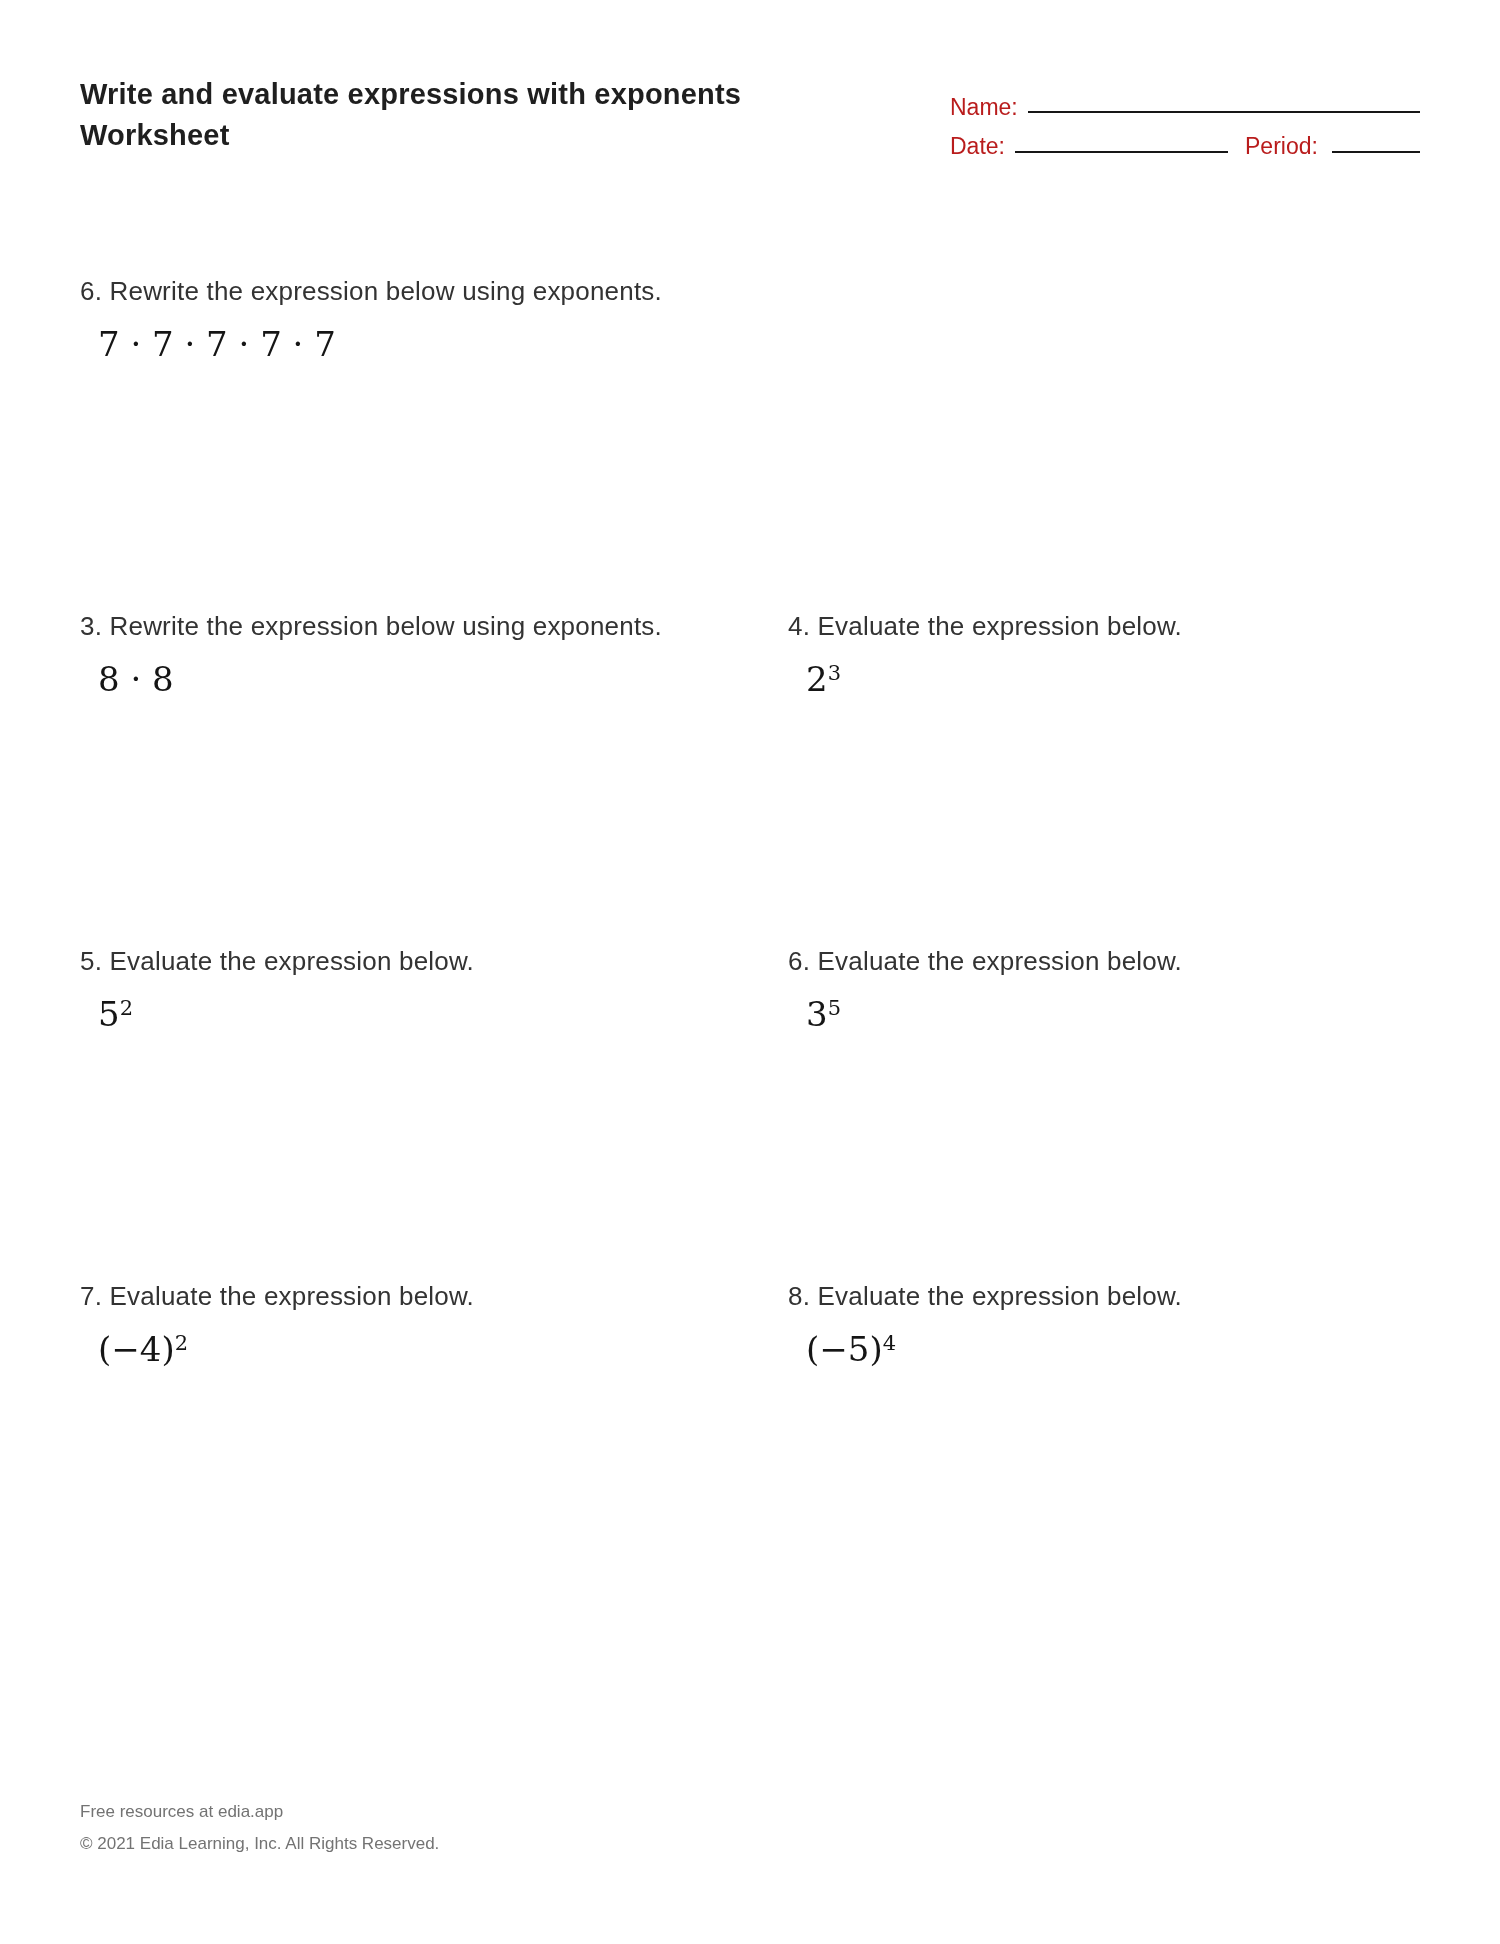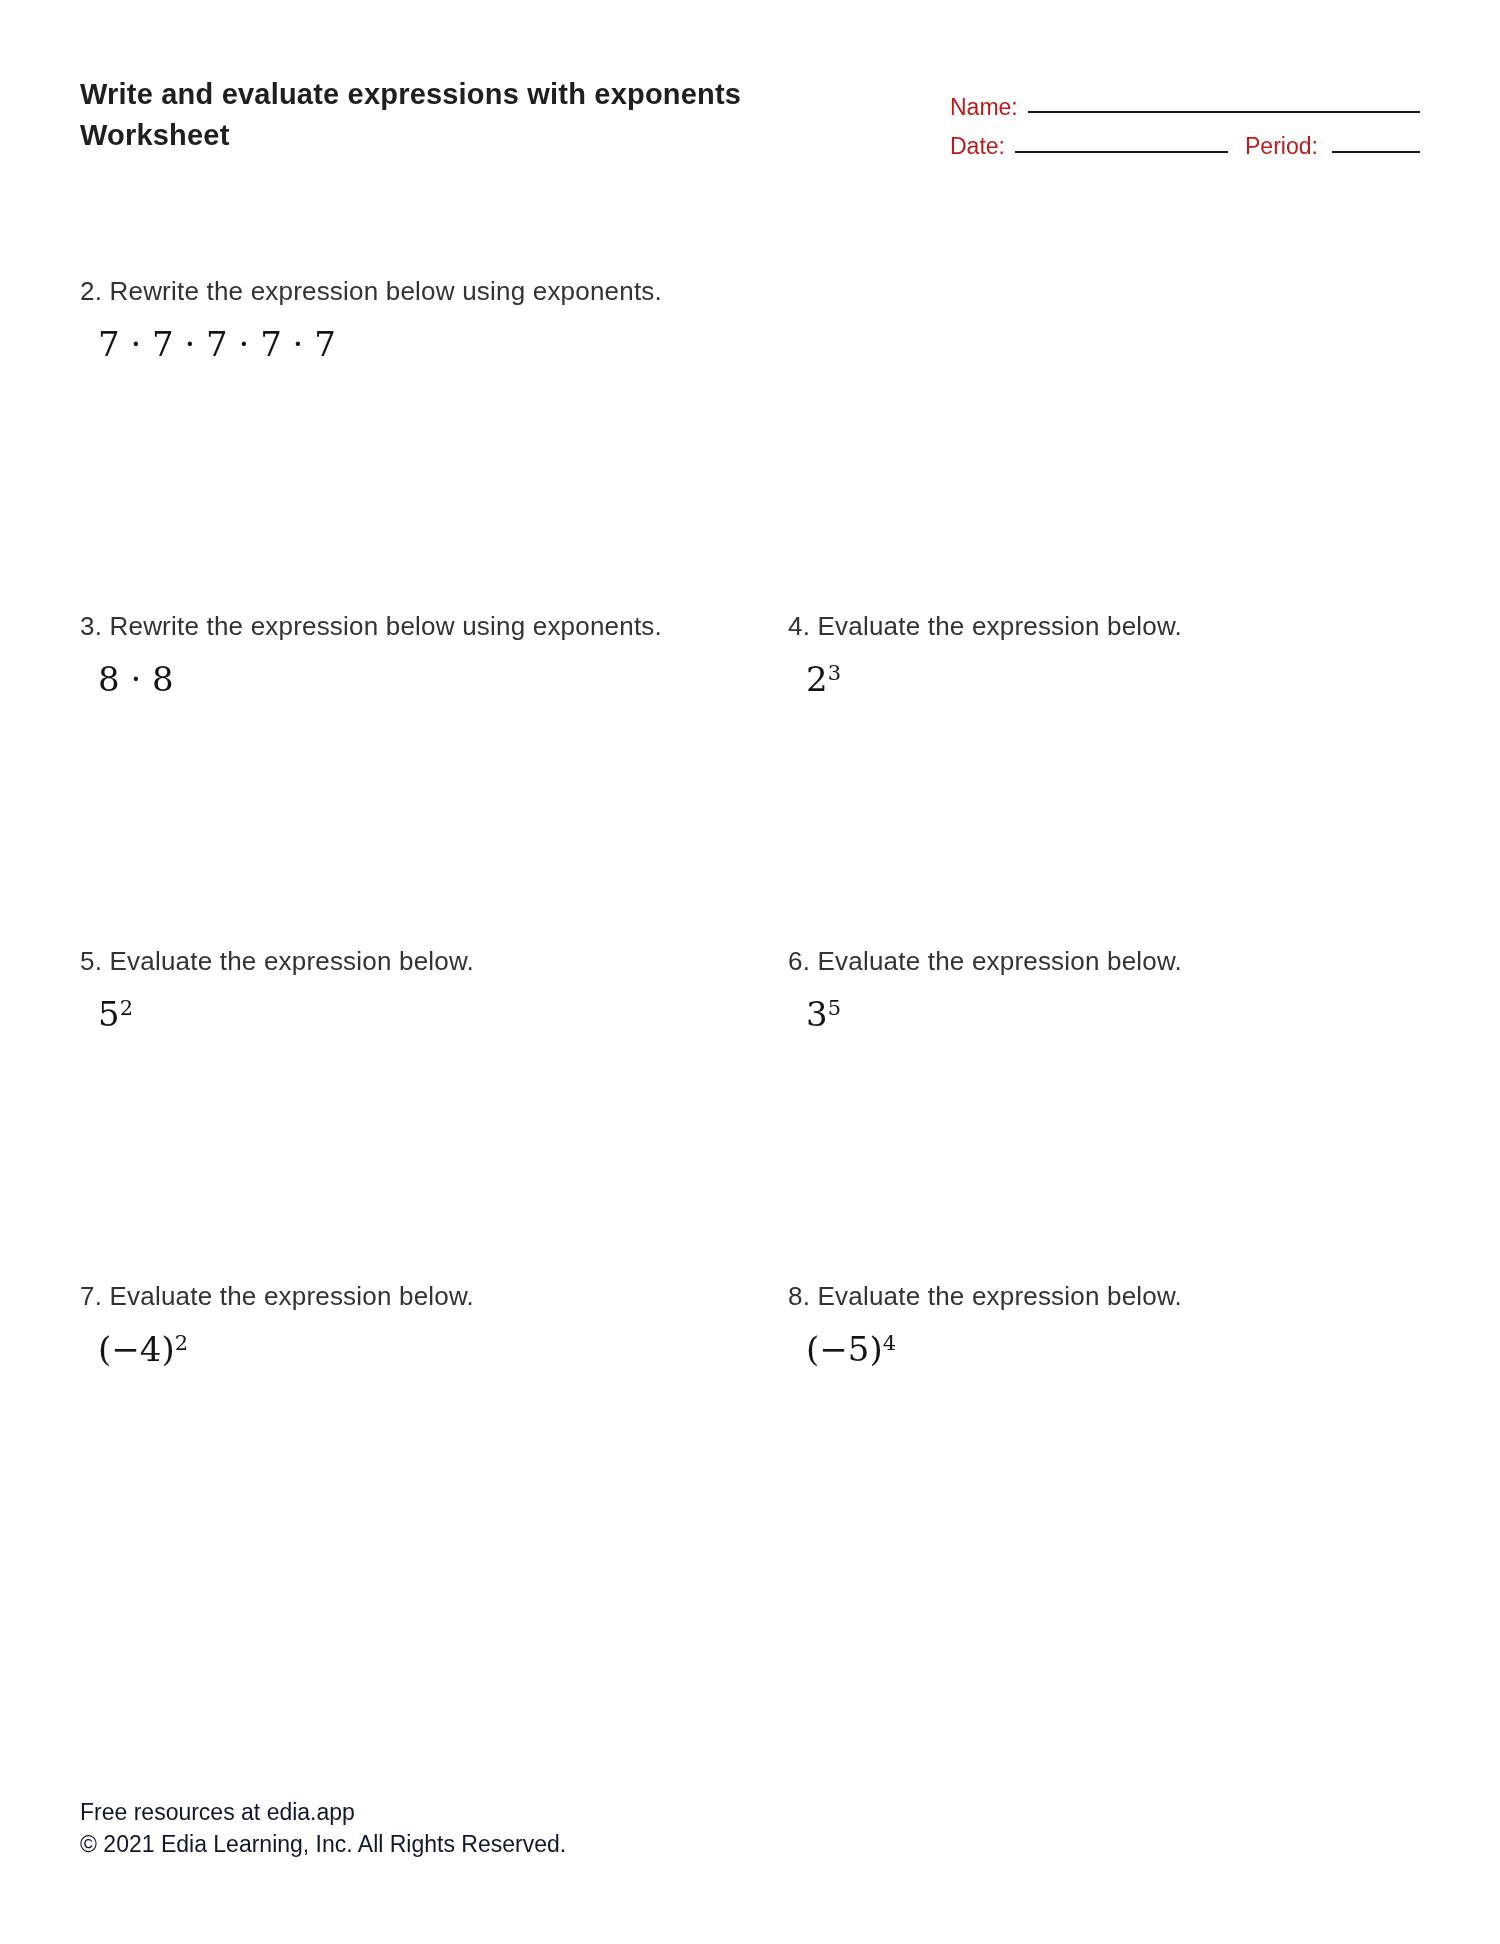--- a/index.html
+++ b/index.html
@@ -68,22 +68,22 @@
     font-size: 21px;
     vertical-align: 0.52em;
     line-height: 0;
   }
 
   
   .footer {
     position: absolute;
     left: 80px;
     top: 1796px;
-    font-size: 23px;
-    color: #0f172a;
+    font-size: 17px;
+    color: #737373;
     line-height: 32px;
   }
 </style>
 </head>
 <body>
 
 <div class="page">
 
   <div class="title">
     <div>Write and evaluate expressions with exponents</div>
@@ -93,21 +93,21 @@
   <div class="hdr-label name-label">Name:</div>
   <div class="blank name-blank"></div>
 
   <div class="hdr-label date-label">Date:</div>
   <div class="blank date-blank"></div>
 
   <div class="hdr-label period-label">Period:</div>
   <div class="blank period-blank"></div>
 
   <div class="problem col-l row-1">
-    <div class="prompt">2. Rewrite the expression below using exponents.</div>
+    <div class="prompt">6. Rewrite the expression below using exponents.</div>
     <div class="expr"><span>7 · 7 · 7 · 7 · 7</span><sup></sup></div>
   </div>
 
 
   <div class="problem col-l row-2">
     <div class="prompt">3. Rewrite the expression below using exponents.</div>
     <div class="expr"><span>8 · 8</span><sup></sup></div>
   </div>
 
   <div class="problem col-r row-2">

